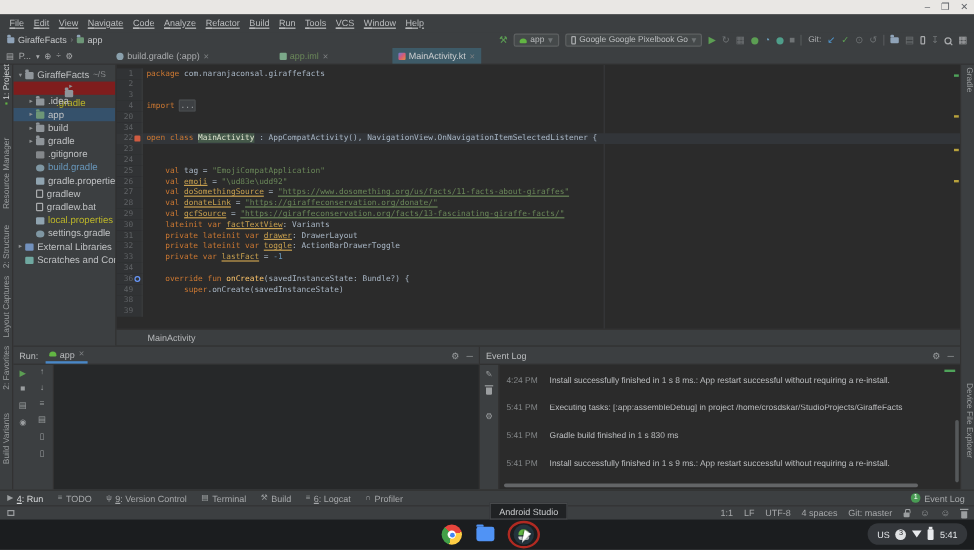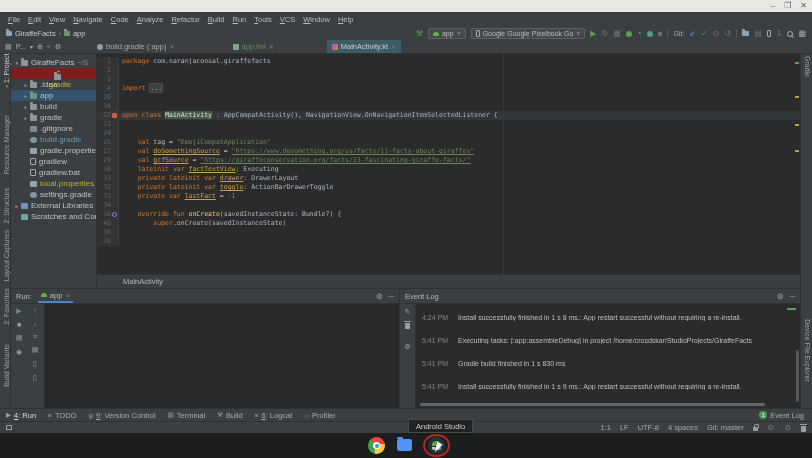--- a/index.html
+++ b/index.html
@@ -3,21 +3,21 @@
 <meta charset="utf-8">
 <style>
 *{box-sizing:border-box;margin:0;padding:0;}
 body{background:#202124;font-family:"Liberation Sans",sans-serif;}
 .screen{position:relative;width:812px;height:458px;background:#3c3f41;overflow:hidden;color:#bbbdbf;font-family:"Liberation Sans",sans-serif;}
 
 .titlebar{height:12px;background:#e9e7e4;display:flex;justify-content:flex-end;align-items:center;padding-right:5px;gap:9px;}
 .titlebar span{color:#5f6368;font-size:8px;line-height:1;}
 
 .menubar{height:15px;display:flex;align-items:center;padding-left:4px;background:#3c3f41;}
-.menu-item{font-size:7.5px;padding:2px 4px;color:#bbbdbf;white-space:nowrap;}
+.menu-item{font-size:7.5px;padding:2px 4px;color:#bbbdbf;white-space:nowrap;text-decoration:underline;}
 
 .navrow{height:13px;display:flex;align-items:center;justify-content:space-between;padding:0 6px;background:#3c3f41;}
 .breadcrumbs{display:flex;align-items:center;gap:3px;font-size:7.5px;color:#c7c9cb;}
 .proj-ic{width:6px;height:5px;background:#8fa3b8;border-radius:1px;position:relative;}
 .proj-ic::before{content:"";position:absolute;top:-2px;left:0;width:3px;height:2px;background:#8fa3b8;border-radius:1px 1px 0 0;}
 .crumb-sep{color:#85888a;font-size:6.5px;}
 .toolbar-right{display:flex;align-items:center;gap:5px;}
 .tb-icon{font-size:8px;line-height:1;color:#a9abad;}
 .tb-icon.green{color:#5c9e53}.tb-icon.blue{color:#4f99d3}.tb-icon.dim{color:#6f7375}.tb-icon.teal{color:#6ea0be}
 .dotbug{width:6px;height:6px;border-radius:50%;background:#5c9e53;}
@@ -351,23 +351,25 @@
           <div class="code-line"><span class="gutter">1</span><span class="lc"><span class="tok-kw">package</span><span class="tok-pl"> com.naranjaconsal.giraffefacts</span></span></div>
               <div class="code-line"><span class="gutter">2</span><span class="lc"></span></div>
               <div class="code-line"><span class="gutter">3</span><span class="lc"></span></div>
               <div class="code-line"><span class="gutter">4</span><span class="lc"><span class="tok-kw">import</span><span class="tok-pl"> </span><span class="tok-fold">...</span></span></div>
               <div class="code-line"><span class="gutter">20</span><span class="lc"></span></div>
               <div class="code-line"><span class="gutter">34</span><span class="lc"></span></div>
               <div class="code-line caret"><span class="gutter">22<span class="mark class"></span></span><span class="lc"><span class="tok-kw">open class</span><span class="tok-pl"> </span><span class="tok-hl">MainActivity</span><span class="tok-pl"> : AppCompatActivity(), NavigationView.OnNavigationItemSelectedListener {</span></span></div>
               <div class="code-line"><span class="gutter">23</span><span class="lc"></span></div>
               <div class="code-line"><span class="gutter">24</span><span class="lc"></span></div>
               <div class="code-line"><span class="gutter">25</span><span class="lc"><span class="tok-pl">    </span><span class="tok-kw">val</span><span class="tok-pl"> tag = </span><span class="tok-str">"EmojiCompatApplication"</span></span></div>
+              <div class="code-line"><span class="gutter">26</span><span class="lc"><span class="tok-pl">    </span><span class="tok-kw">val</span><span class="tok-pl"> </span><span class="tok-prop">emoji</span><span class="tok-pl"> = </span><span class="tok-str">"\ud83e\udd92"</span></span></div>
               <div class="code-line"><span class="gutter">27</span><span class="lc"><span class="tok-pl">    </span><span class="tok-kw">val</span><span class="tok-pl"> </span><span class="tok-prop">doSomethingSource</span><span class="tok-pl"> = </span><span class="tok-stru">"https://www.dosomething.org/us/facts/11-facts-about-giraffes"</span></span></div>
+              <div class="code-line"><span class="gutter">28</span><span class="lc"><span class="tok-pl">    </span><span class="tok-kw">val</span><span class="tok-pl"> </span><span class="tok-prop">donateLink</span><span class="tok-pl"> = </span><span class="tok-stru">"https://giraffeconservation.org/donate/"</span></span></div>
               <div class="code-line"><span class="gutter">29</span><span class="lc"><span class="tok-pl">    </span><span class="tok-kw">val</span><span class="tok-pl"> </span><span class="tok-prop">gcfSource</span><span class="tok-pl"> = </span><span class="tok-stru">"https://giraffeconservation.org/facts/13-fascinating-giraffe-facts/"</span></span></div>
-              <div class="code-line"><span class="gutter">30</span><span class="lc"><span class="tok-pl">    </span><span class="tok-kw">lateinit var</span><span class="tok-pl"> </span><span class="tok-prop">factTextView</span><span class="tok-pl">: Executing</span></span></div>
+              <div class="code-line"><span class="gutter">30</span><span class="lc"><span class="tok-pl">    </span><span class="tok-kw">lateinit var</span><span class="tok-pl"> </span><span class="tok-prop">factTextView</span><span class="tok-pl">: Variants</span></span></div>
               <div class="code-line"><span class="gutter">31</span><span class="lc"><span class="tok-pl">    </span><span class="tok-kw">private lateinit var</span><span class="tok-pl"> </span><span class="tok-prop">drawer</span><span class="tok-pl">: DrawerLayout</span></span></div>
               <div class="code-line"><span class="gutter">32</span><span class="lc"><span class="tok-pl">    </span><span class="tok-kw">private lateinit var</span><span class="tok-pl"> </span><span class="tok-prop">toggle</span><span class="tok-pl">: ActionBarDrawerToggle</span></span></div>
               <div class="code-line"><span class="gutter">33</span><span class="lc"><span class="tok-pl">    </span><span class="tok-kw">private var</span><span class="tok-pl"> </span><span class="tok-prop">lastFact</span><span class="tok-pl"> = </span><span class="tok-num">-1</span></span></div>
               <div class="code-line"><span class="gutter">34</span><span class="lc"></span></div>
               <div class="code-line"><span class="gutter">36<span class="mark override"></span></span><span class="lc"><span class="tok-pl">    </span><span class="tok-kw">override fun</span><span class="tok-pl"> </span><span class="tok-fn">onCreate</span><span class="tok-pl">(savedInstanceState: Bundle?) {</span></span></div>
               <div class="code-line"><span class="gutter">49</span><span class="lc"><span class="tok-pl">        </span><span class="tok-kw">super</span><span class="tok-pl">.onCreate(savedInstanceState)</span></span></div>
               <div class="code-line"><span class="gutter">38</span><span class="lc"></span></div>
               <div class="code-line"><span class="gutter">39</span><span class="lc"></span></div>
             </div>
           <div class="crumbbar">
@@ -506,16 +508,23 @@
       <span class="trash-ic" style="margin-top:2px;"></span>
     </div>
   </div>
 
   <div class="taskbar">
     <div class="tb-app chrome"></div>
     <div class="tb-app files"></div>
     <div class="tb-app studio"></div>
     <div class="red-ring"></div>
     <div class="cursor"></div>
+    <div class="tray">
+      <span>US</span>
+      <span class="tray-badge">3</span>
+      <span class="wifi"></span>
+      <span class="batt"></span>
+      <span>5:41</span>
+    </div>
   </div>
 
   <div class="tooltip">Android Studio</div>
 </div>
 
 </body></html>

